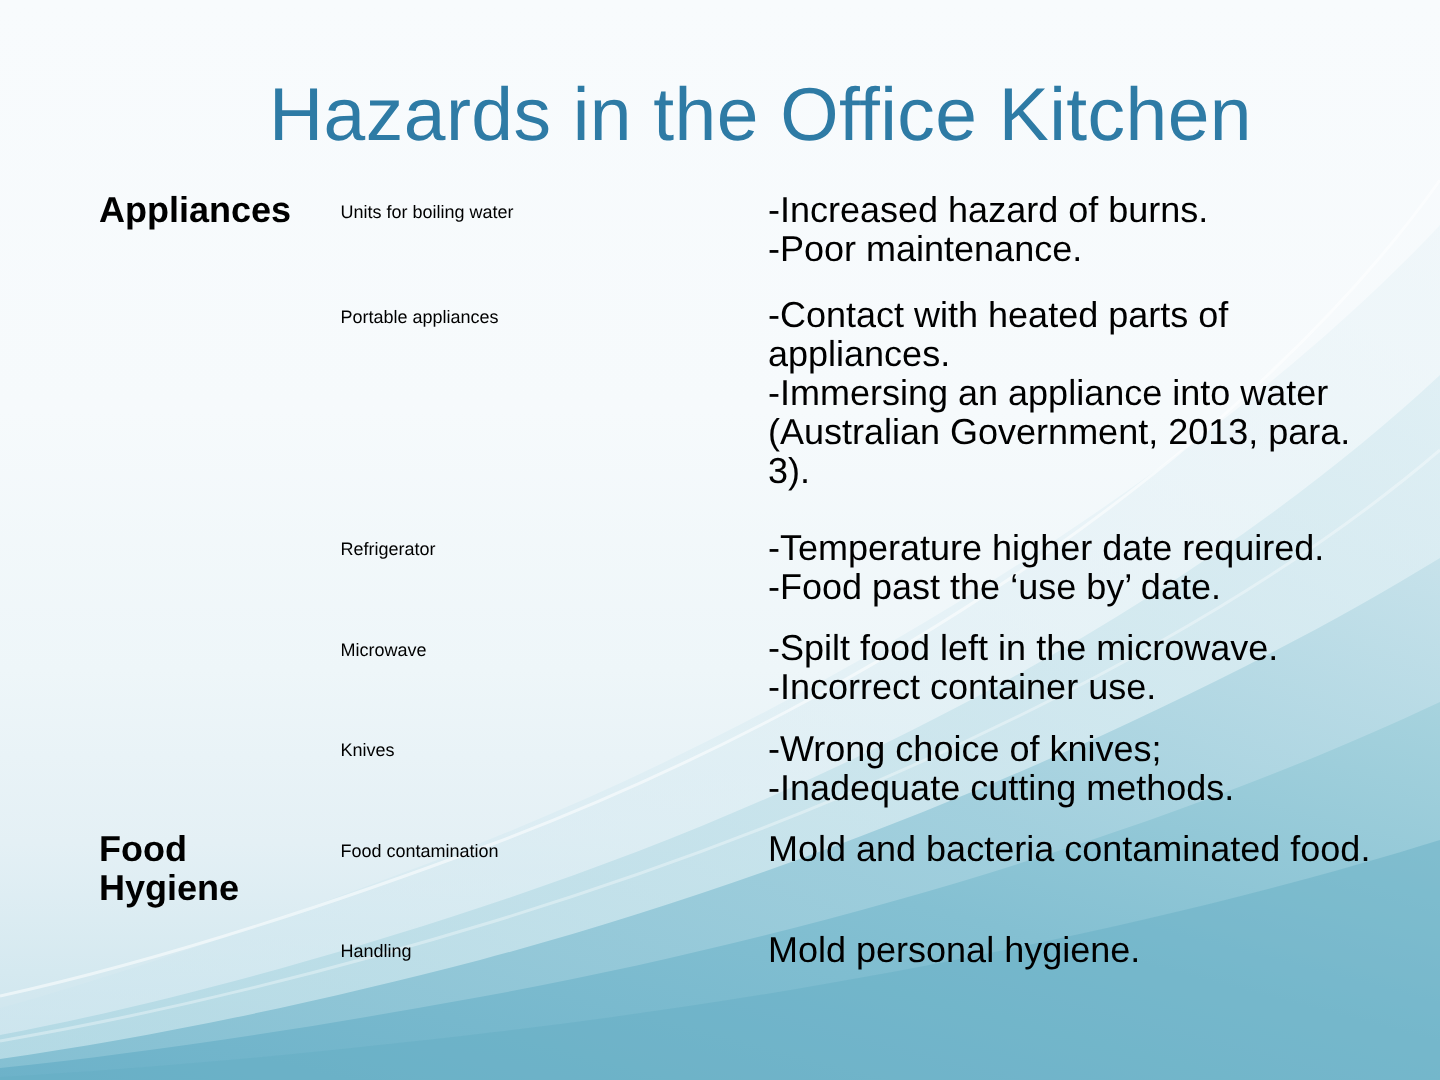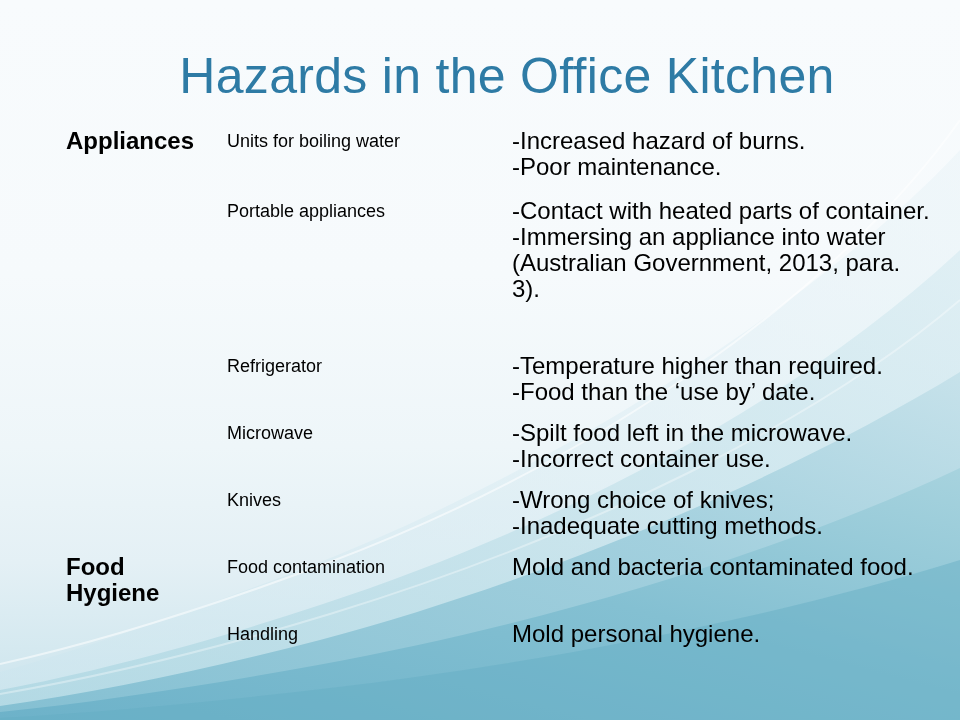--- a/index.html
+++ b/index.html
@@ -81,21 +81,21 @@
     line-height: 26px;
     font-weight: bold;
     color: #000000;
   }
 
   .col-item {
     position: absolute;
     left: 161px;
     top: 0;
     width: 275px;
-    font-size: 18px;
+    font-size: 12px;
     line-height: 26px;
     font-weight: normal;
     color: #000000;
   }
 
   .col-hazards {
     position: absolute;
     left: 446px;
     top: 0;
     width: 420px;
@@ -157,31 +157,31 @@
         <div class="col-hazards">
           <span class="haz-line">-Increased hazard of burns.</span>
           <span class="haz-line">-Poor maintenance.</span>
         </div>
       </div>
 
       <div class="haz-row" style="top:70px;">
         <div class="col-category"></div>
         <div class="col-item">Portable appliances</div>
         <div class="col-hazards">
-          <span class="haz-line">-Contact with heated parts of container.</span>
+          <span class="haz-line">-Contact with heated parts of appliances.</span>
           <span class="haz-line">-Immersing an appliance into water (Australian Government, 2013, para. 3).</span>
         </div>
       </div>
 
       <div class="haz-row" style="top:225px;">
         <div class="col-category"></div>
         <div class="col-item">Refrigerator</div>
         <div class="col-hazards">
-          <span class="haz-line">-Temperature higher than required.</span>
-          <span class="haz-line">-Food than the ‘use by’ date.</span>
+          <span class="haz-line">-Temperature higher date required.</span>
+          <span class="haz-line">-Food past the ‘use by’ date.</span>
         </div>
       </div>
 
       <div class="haz-row" style="top:292px;">
         <div class="col-category"></div>
         <div class="col-item">Microwave</div>
         <div class="col-hazards">
           <span class="haz-line">-Spilt food left in the microwave.</span>
           <span class="haz-line">-Incorrect container use.</span>
         </div>

